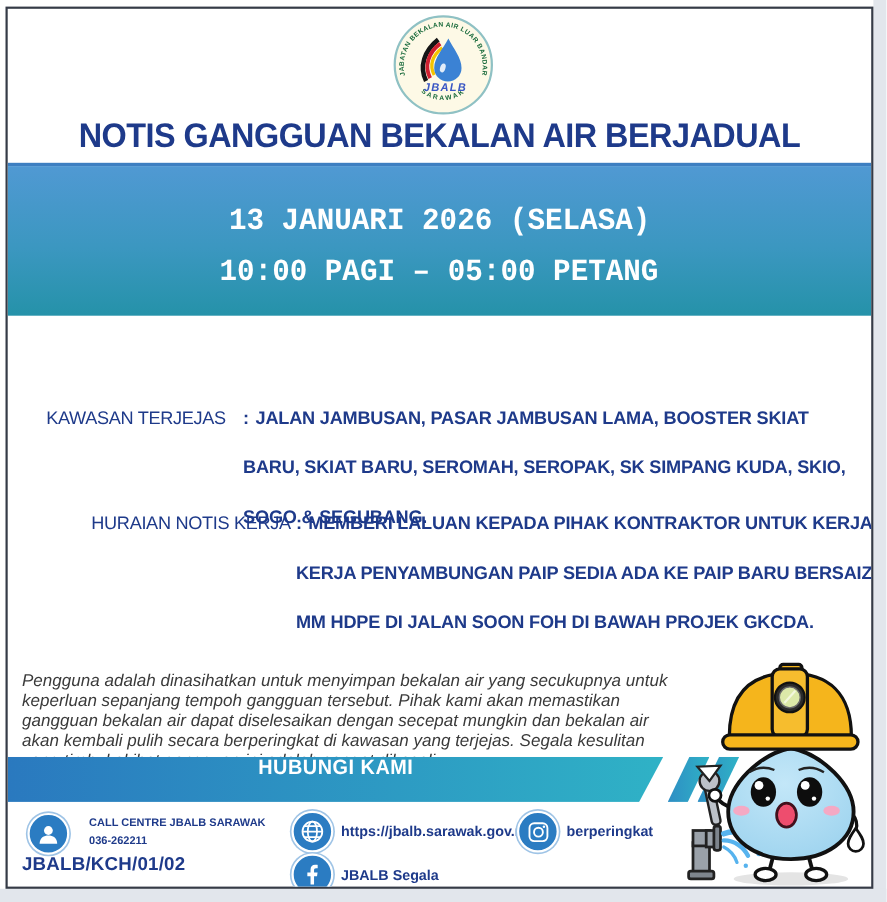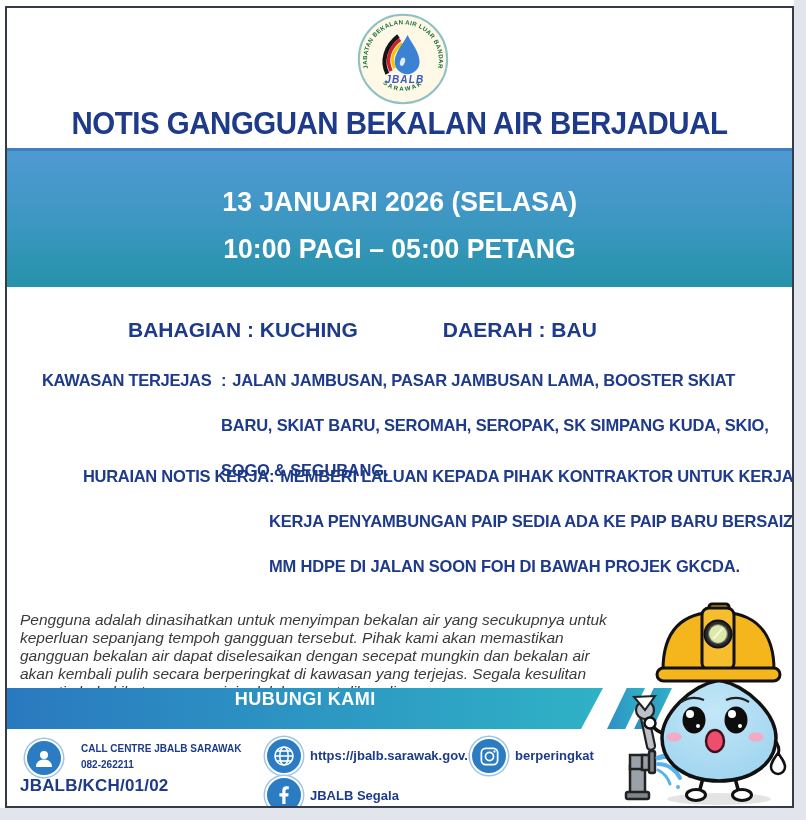--- a/index.html
+++ b/index.html
@@ -15,28 +15,28 @@
 
   .logo { position:absolute; left:350px; top:5px; width:92px; height:92px; }
 
   .title { position:absolute; left:0; top:98px; width:100%; text-align:center;
            font-size:31px; font-weight:bold; color:#1e3a8a; letter-spacing:-0.5px; }
 
   .date-band { position:absolute; left:0; top:140px; width:100%; height:139px;
                background:linear-gradient(180deg,#5099d3 0%,#3b97c0 55%,#2592a9 100%);
                border-top:3px solid #3d7fc1;
                display:flex; flex-direction:column; align-items:center; justify-content:flex-start;
-               padding-top:27px; }
+               padding-top:27px;font-family:Liberation Mono, monospace; }
   .date-band .line { color:#fff; font-weight:bold; font-size:28px; line-height:47px; letter-spacing:0px; }
 
   .loc-row { position:absolute; left:121px; top:310px; display:flex; gap:85px;
              font-size:21px; font-weight:bold; color:#1e3a8a; }
 
   .frow { position:absolute; left:0; width:100%; line-height:45px; }
-  .frow .flabel { position:absolute; font-size:16.5px; font-weight:bold; color:#1e3a8a; letter-spacing:-0.3px; }
+  .frow .flabel { position:absolute; font-size:16.5px; font-weight:normal; color:#1e3a8a; letter-spacing:-0.3px; }
   .frow .fbody  { margin-left:214px; width:562px; font-size:16.5px; font-weight:bold;
                   color:#1e3a8a; letter-spacing:-0.2px; }
   .frow .fcolon { margin-right:6px; }
   .row-kawasan { top:350px; }
   .row-kawasan .flabel { left:35px; }
   .row-huraian { top:446px;margin-left:48px; }
   .row-huraian .flabel { left:28px; }
 
   .advisory { position:absolute; left:13px; top:603px; width:594px;
               font-style:italic; font-size:15.5px; line-height:18px; color:#3a3a3a; }
@@ -95,24 +95,20 @@
     </svg>
   </div>
 
   <div class="title cond">NOTIS GANGGUAN BEKALAN AIR BERJADUAL</div>
 
   <div class="date-band">
     <div class="line cond">13 JANUARI 2026 (SELASA)</div>
     <div class="line cond">10:00 PAGI – 05:00 PETANG</div>
   </div>
 
-  <div class="loc-row">
-    <span>BAHAGIAN : KUCHING</span>
-    <span>DAERAH : BAU</span>
-  </div>
 
   <div class="frow row-kawasan">
     <span class="flabel">KAWASAN TERJEJAS</span>
     <div class="fbody"><span class="fcolon">:</span><span>JALAN JAMBUSAN, PASAR JAMBUSAN LAMA, BOOSTER SKIAT BARU, SKIAT BARU, SEROMAH, SEROPAK, SK SIMPANG KUDA, SKIO, SOGO &amp; SEGUBANG.</span></div>
   </div>
 
   <div class="frow row-huraian">
     <span class="flabel">HURAIAN NOTIS KERJA</span>
     <div class="fbody"><span class="fcolon">:</span><span>MEMBERI LALUAN KEPADA PIHAK KONTRAKTOR UNTUK KERJA – KERJA PENYAMBUNGAN PAIP SEDIA ADA KE PAIP BARU BERSAIZ 160 MM HDPE DI JALAN SOON FOH DI BAWAH PROJEK GKCDA.</span></div>
   </div>
@@ -126,21 +122,21 @@
   <div class="stripe s2"></div>
 
   <div class="cicon" style="left:18px; top:731px;">
     <svg viewBox="0 0 24 24" width="24" height="24">
         <circle cx="12" cy="9" r="4" fill="#fff"></circle>
         <path d="M4,21 C4,15.5 8,13.5 12,13.5 C16,13.5 20,15.5 20,21 Z" fill="#fff"></path>
       </svg>
   </div>
   <div class="ft cc-text">
     <div>CALL CENTRE JBALB SARAWAK</div>
-    <div>082-262211</div>
+    <div>036-262211</div>
   </div>
 
   <div class="cicon" style="left:258px; top:729px;">
     <svg viewBox="0 0 24 24" width="24" height="24" fill="none" stroke="#fff" stroke-width="1.6">
       <circle cx="12" cy="12" r="9"></circle>
         <ellipse cx="12" cy="12" rx="4.2" ry="9"></ellipse>
       <line x1="3" y1="12" x2="21" y2="12"></line>
         <line x1="4.2" y1="7" x2="19.8" y2="7"></line>
         <line x1="4.2" y1="17" x2="19.8" y2="17"></line>
     </svg>

